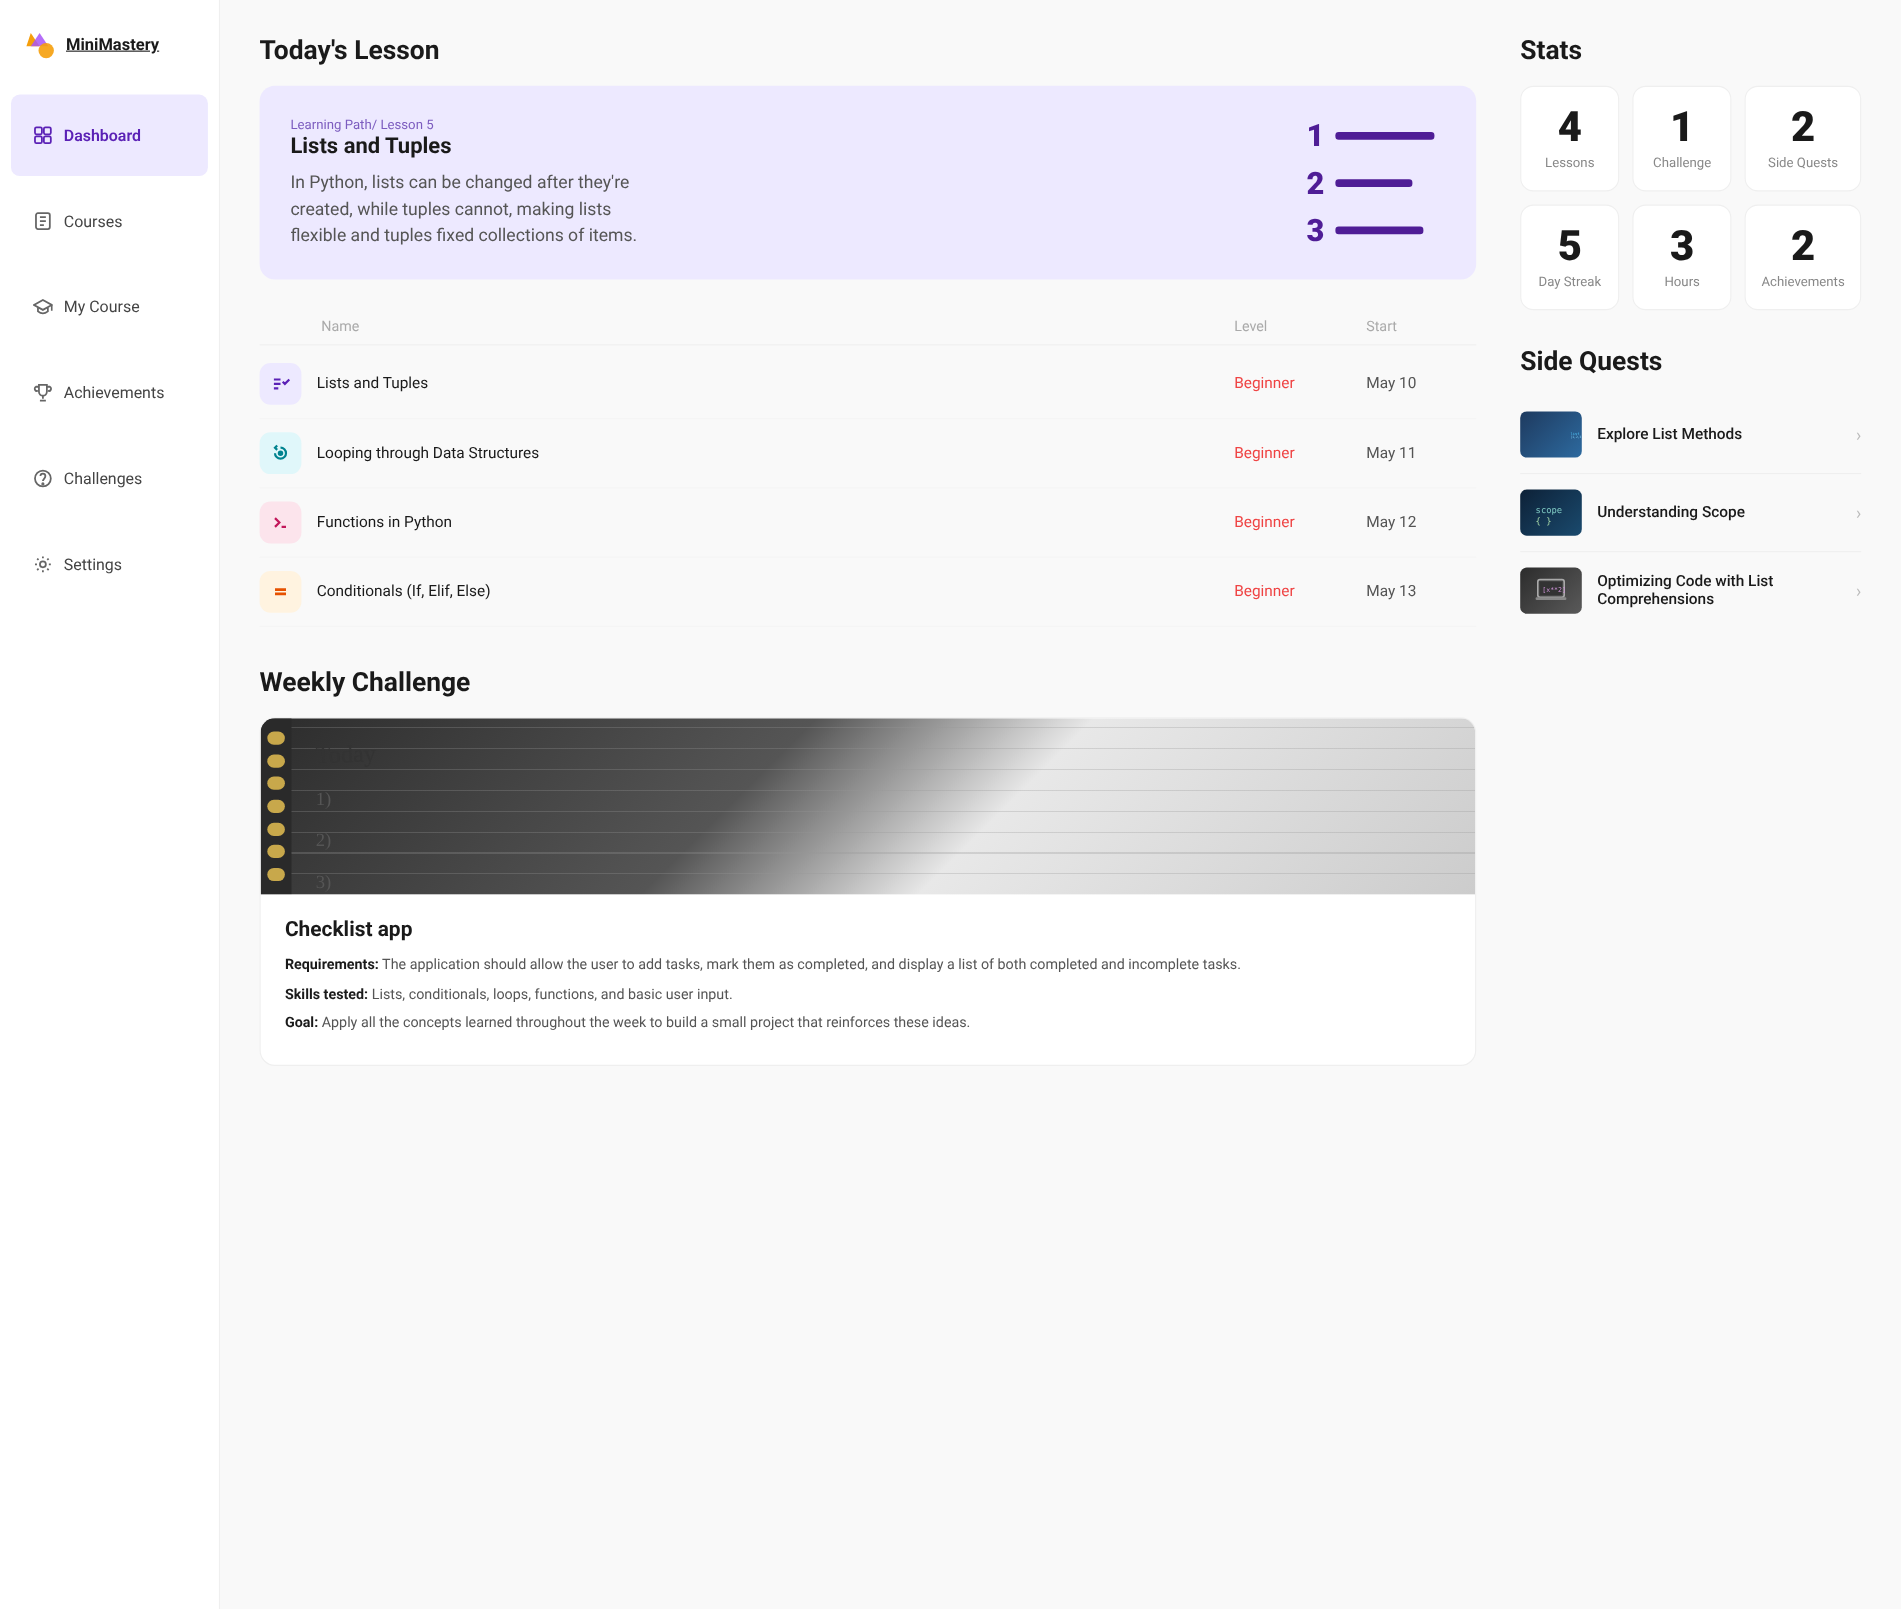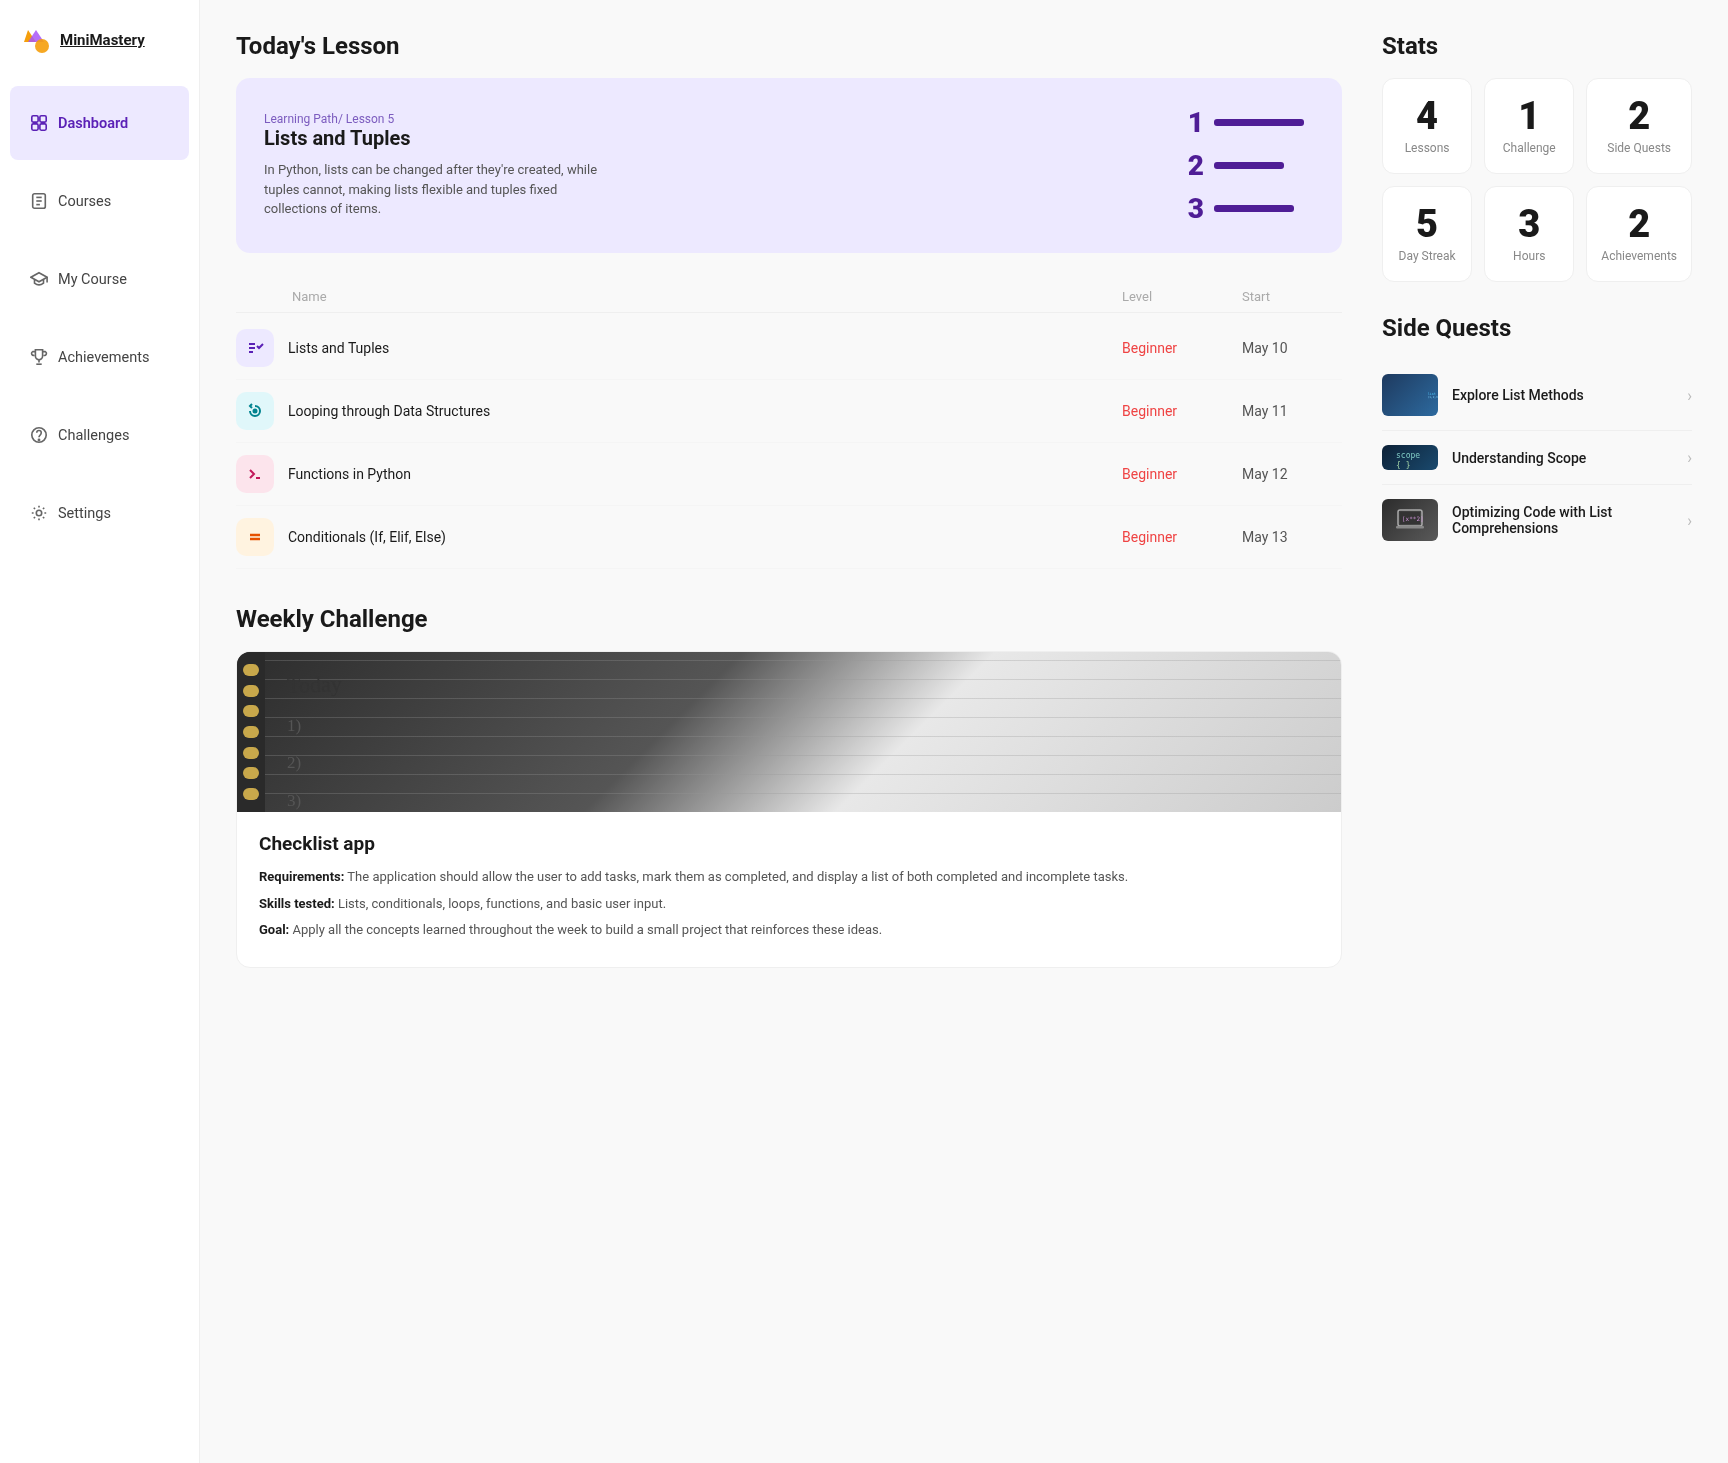--- a/index.html
+++ b/index.html
@@ -96,21 +96,21 @@
       color: #7c5cbf;
       margin-bottom: 0;
     }
     .lesson-card-text .lesson-title {
       font-size: 20px;
       font-weight: 700;
       margin-bottom: 10px;
       color: #1a1a1a;
     }
     .lesson-card-text .lesson-desc {
-      font-size: 13px;
+      font-size: 16px;
       color: #555;
       max-width: 340px;
       line-height: 1.5;
     }
     .lesson-visual {
       display: flex;
       flex-direction: column;
       gap: 10px;
       padding-right: 10px;
     }
@@ -566,21 +566,21 @@
           <svg width="32" height="28" viewBox="0 0 32 28" fill="none">
             <text x="2" y="14" font-family="monospace" font-size="10" fill="#4fc3f7">list</text>
             <text x="2" y="24" font-family="monospace" font-size="8" fill="#81d4fa">[1,2,3]</text>
           </svg>
         </div>
         <span class="quest-title">Explore List Methods</span>
         <span class="quest-chevron">›</span>
       </div>
 
       <div class="quest-item">
-        <div class="quest-img quest-img-code2" style="width:56px;height:25px;border-radius:6px;">
+        <div class="quest-img quest-img-code2" style="width:56px;height:42px;border-radius:6px;">
           <svg width="32" height="28" viewBox="0 0 32 28" fill="none">
             <text x="2" y="14" font-family="monospace" font-size="8" fill="#80cbc4">scope</text>
             <text x="2" y="24" font-family="monospace" font-size="8" fill="#a5d6a7">{ }</text>
           </svg>
         </div>
         <span class="quest-title">Understanding Scope</span>
         <span class="quest-chevron">›</span>
       </div>
 
       <div class="quest-item" style="border-bottom: none;">

